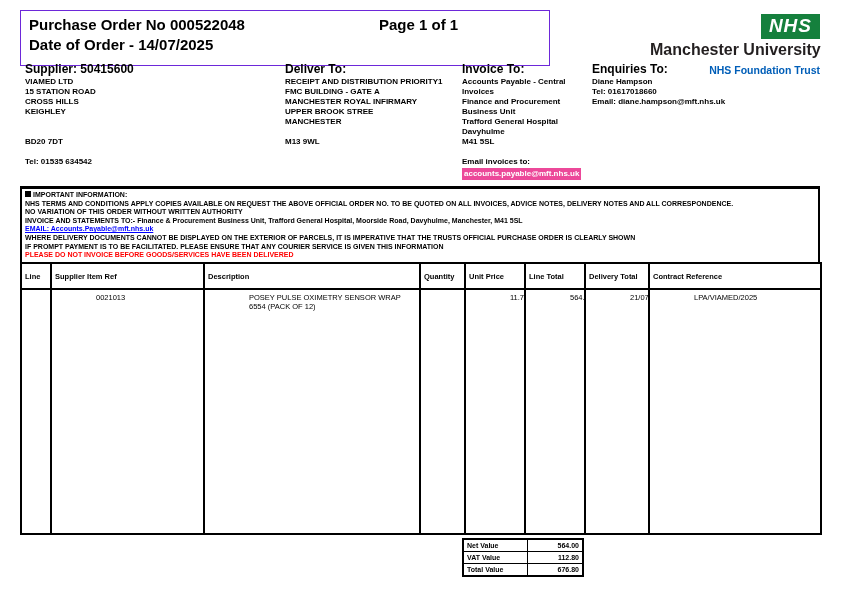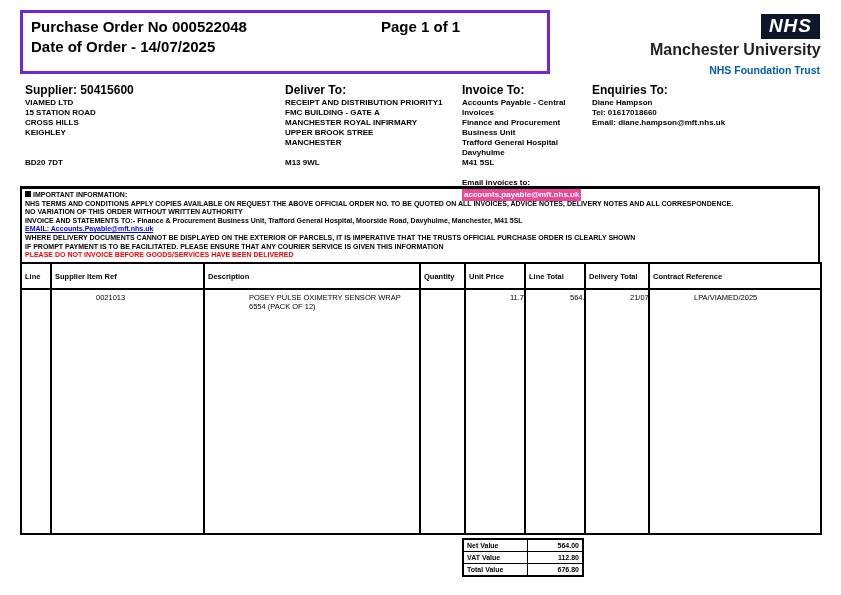--- a/index.html
+++ b/index.html
@@ -1,36 +1,36 @@
 <!DOCTYPE html>
 <html><head>
 <meta charset="utf-8">
 <style>
   * { margin:0; padding:0; box-sizing:border-box; }
   html,body { background:#ffffff; }
   body { font-family:"Liberation Sans", sans-serif; color:#000; }
   .page { position:relative; width:841px; height:595px; background:#fff; overflow:hidden; }
 
   
-  .po-box { position:absolute; left:20px; top:10px; width:530px; height:64px;
-            border:3px solid #6d28d9; padding:5px 8px; }
+  .po-box { position:absolute; left:20px; top:10px; width:530px; height:56px;
+            border:1px solid #6d28d9; padding:5px 8px; }
   .po-line1 { display:flex; }
   .po-title { font-weight:bold; font-size:15px; width:350px; }
   .po-page  { font-weight:bold; font-size:15px; }
   .po-date  { font-weight:bold; font-size:15px; margin-top:3px; }
 
   
   .logo { position:absolute; right:21px; top:14px; width:170px; text-align:right; }
-  .nhs-box { display:inline-block; background:#0f172a; color:#fff; font-weight:bold;
+  .nhs-box { display:inline-block; background:#15803d; color:#fff; font-weight:bold;
              font-style:italic; font-size:19px; padding:1px 8px 2px 8px; letter-spacing:1px; }
   .org-name { font-size:16px; font-weight:bold; color:#231f20; margin-top:2px; white-space:nowrap; }
   .org-sub  { font-size:10.5px; font-weight:bold; color:#005EB8; margin-top:5px; }
 
   
-  .addr { position:absolute; top:85px; font-size:8px; font-weight:bold; line-height:10px; }
+  .addr { position:absolute; top:64px; font-size:8px; font-weight:bold; line-height:10px; }
   .addr h3 { font-size:12px; font-weight:bold; margin-bottom:3px; }
   .col-supplier { left:25px;  width:250px; }
   .col-deliver  { left:285px; width:172px; }
   .col-invoice  { left:462px; width:125px; }
   .col-enquiries{ left:592px; width:230px; }
   .gap1 { height:20px; } .gap2 { height:10px; }
   .email-label { margin-top:10px; }
   .email-bar { display:inline-block; background:#ec4899; color:#fff; padding:1px 2px; margin-top:1px; }
 
   
@@ -77,20 +77,21 @@
 
   <div class="addr col-supplier">
     <h3>Supplier: 50415600</h3>
     <div>VIAMED LTD</div>
     <div>15 STATION ROAD</div>
     <div>CROSS HILLS</div>
     <div>KEIGHLEY</div>
     <div class="gap1"></div>
     <div>BD20 7DT</div>
     <div class="gap2"></div>
+    <div>Tel: 01535 634542</div>
   </div>
 
   <div class="addr col-deliver">
     <h3>Deliver To:</h3>
     <div>RECEIPT AND DISTRIBUTION PRIORITY1</div>
     <div>FMC BUILDING - GATE A</div>
     <div>MANCHESTER ROYAL INFIRMARY</div>
     <div>UPPER BROOK STREE</div>
     <div>MANCHESTER</div>
     <div class="gap2"></div>

